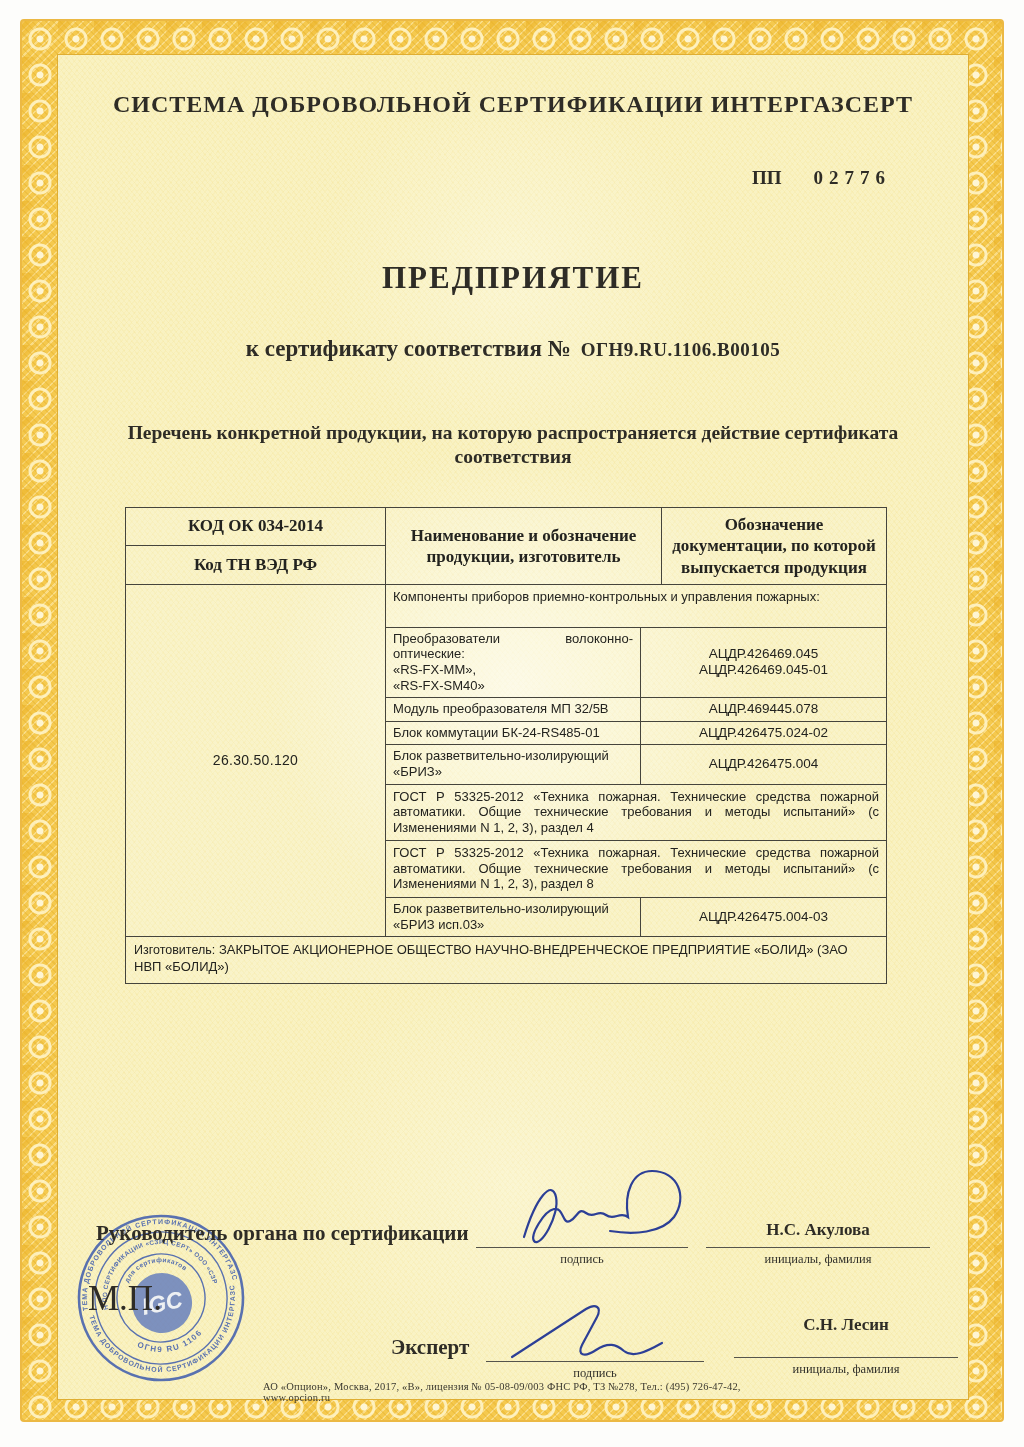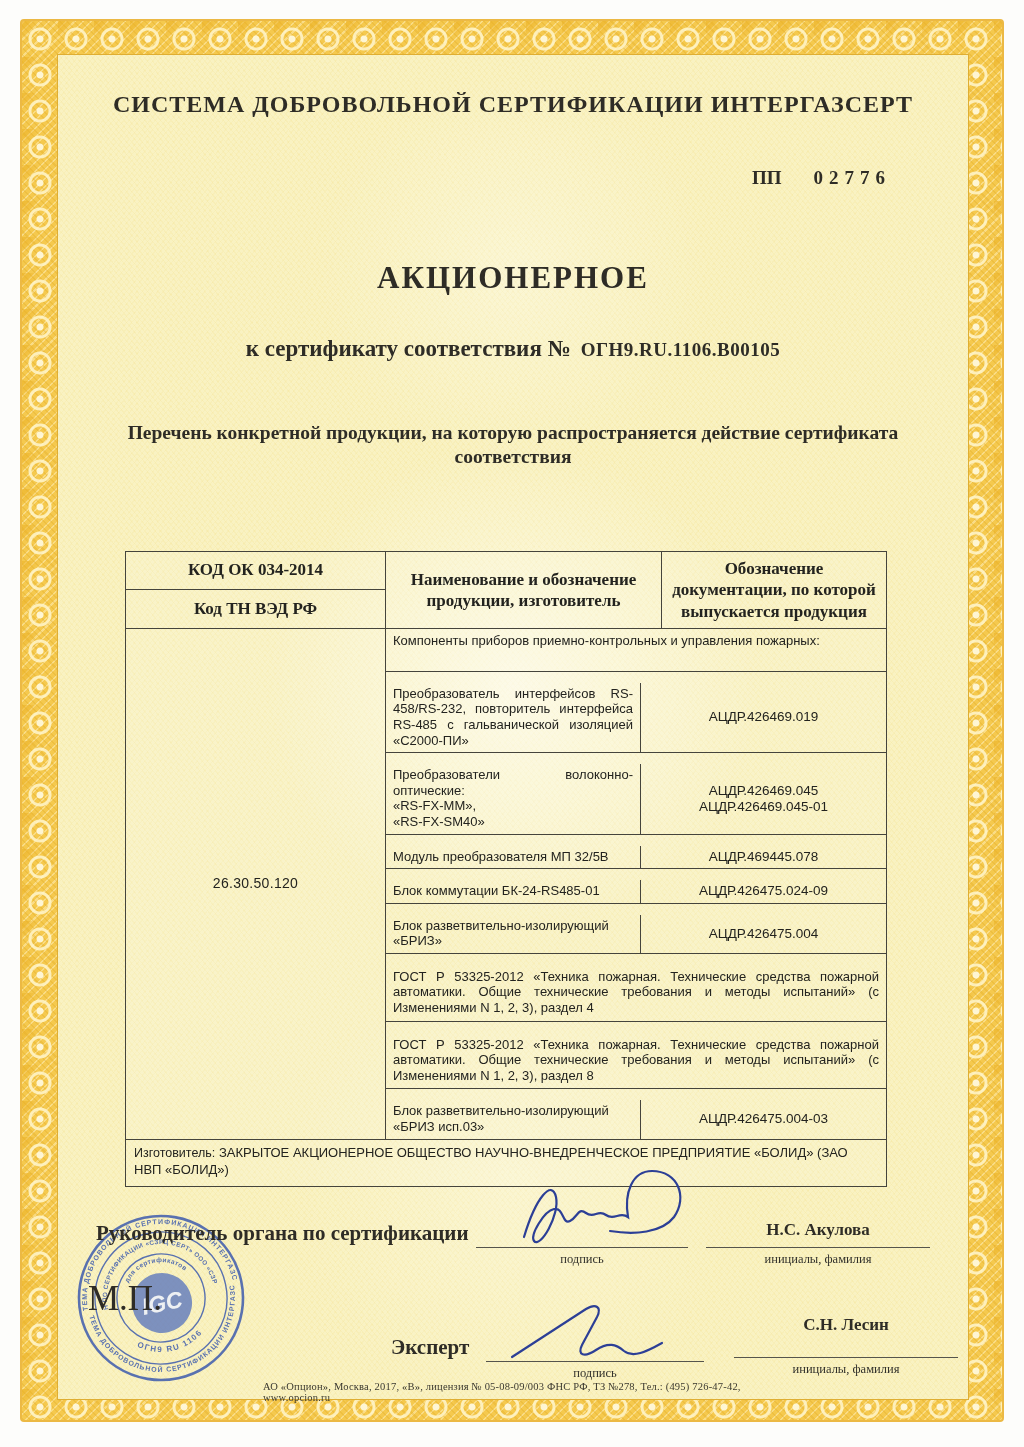--- a/index.html
+++ b/index.html
@@ -52,37 +52,36 @@
   .cert-line .cert-num{font-size:19px;letter-spacing:.5px;margin-left:10px;}
   .subtitle{
     position:absolute;top:366px;left:30px;width:850px;text-align:center;
     font-size:19.5px;font-weight:bold;line-height:1.22;color:#2e2c26;
   }
   
   .tbl{
     position:absolute;left:67px;top:452px;width:760px;
     border:1.5px solid #45443c;font-size:13px;line-height:1.2;
     background:rgba(255,255,252,.12);
-    margin-top:44px;
   }
   .thead{display:flex;border-bottom:1px solid #45443c;font-family:"Liberation Serif",serif;}
   .thead .c1{width:259px;border-right:1px solid #45443c;display:flex;flex-direction:column;}
   .thead .c1 > div{flex:1;display:flex;align-items:center;justify-content:center;
       font-size:17px;font-weight:bold;}
   .thead .c1 > div:first-child{border-bottom:1px solid #45443c;}
   .thead .c2{width:255px;border-right:1px solid #45443c;}
   .thead .c3{flex:1;}
   .hcell{display:flex;align-items:center;justify-content:center;text-align:center;
       font-size:17px;font-weight:bold;padding:6px 10px;line-height:1.25;}
   .tbody{display:flex;}
   .left-cell{
     width:259px;border-right:1px solid #45443c;display:flex;align-items:center;justify-content:center;
     font-family:"Liberation Sans",sans-serif;font-size:14px;letter-spacing:.3px;
   }
-  .rows{flex:1;display:flex;flex-direction:column;font-family:"Liberation Sans",sans-serif;gap:11px;}
+  .rows{flex:1;display:flex;flex-direction:column;font-family:"Liberation Sans",sans-serif;}
   .row{border-bottom:1px solid #45443c;}
   .row:last-child{border-bottom:none;}
   .row.span{padding:4px 7px 5px;text-align:justify;white-space:pre-line;min-height:32px;}
   .row.first{min-height:33px;}
   .row.split{display:flex;}
   .row .name{width:255px;box-sizing:border-box;border-right:1px solid #45443c;
       padding:3px 7px 4px;text-align:justify;white-space:pre-line;}
   .row .doc{flex:1;display:flex;align-items:center;justify-content:center;text-align:center;
       white-space:pre-line;padding:2px 4px;font-size:13.5px;}
   .tfoot{
@@ -110,21 +109,21 @@
 <div class="frame"></div>
 
 <div class="panel">
 
   <div class="sys-title">СИСТЕМА ДОБРОВОЛЬНОЙ СЕРТИФИКАЦИИ ИНТЕРГАЗСЕРТ</div>
 
   <div class="form-no">
     <span>ПП</span><span class="num">02776</span>
   </div>
 
-  <div class="doc-title">АКЦИОНЕРНОЕ</div>
+  <div class="doc-title">ПРЕДПРИЯТИЕ</div>
 
   <div class="cert-line">
     <span>к сертификату соответствия №</span><span class="cert-num">ОГН9.RU.1106.B00105</span>
   </div>
 
   <div class="subtitle">Перечень конкретной продукции, на которую распространяется действие сертификата соответствия</div>
 
   <div class="tbl">
     <div class="thead">
       <div class="c1">
@@ -133,37 +132,33 @@
       </div>
       <div class="c2 hcell">Наименование и обозначение продукции, изготовитель</div>
       <div class="c3 hcell">Обозначение документации, по которой выпускается продукция</div>
     </div>
 
     <div class="tbody">
       <div class="left-cell">26.30.50.120</div>
       <div class="rows">
         <div class="row span first">Компоненты приборов приемно-контрольных и управления пожарных:</div>
         <div class="row split">
-          <div class="name">Преобразователь интерфейсов RS-458/RS-232, повторитель интерфейса RS-485 с гальванической изоляцией «С2000-ПИ»</div>
-          <div class="doc">АЦДР.426469.019</div>
-        </div>
-        <div class="row split">
           <div class="name">Преобразователи волоконно-оптические:
 «RS-FX-MM»,
 «RS-FX-SM40»</div>
           <div class="doc">АЦДР.426469.045
 АЦДР.426469.045-01</div>
         </div>
         <div class="row split">
           <div class="name">Модуль преобразователя МП 32/5В</div>
           <div class="doc">АЦДР.469445.078</div>
         </div>
         <div class="row split">
           <div class="name">Блок коммутации БК-24-RS485-01</div>
-          <div class="doc">АЦДР.426475.024-09</div>
+          <div class="doc">АЦДР.426475.024-02</div>
         </div>
         <div class="row split">
           <div class="name">Блок разветвительно-изолирующий
 «БРИЗ»</div>
           <div class="doc">АЦДР.426475.004</div>
         </div>
         <div class="row span">ГОСТ Р 53325-2012 «Техника пожарная. Технические средства пожарной автоматики. Общие технические требования и методы испытаний» (с Изменениями N 1, 2, 3), раздел 4</div>
         <div class="row span">ГОСТ Р 53325-2012 «Техника пожарная. Технические средства пожарной автоматики. Общие технические требования и методы испытаний» (с Изменениями N 1, 2, 3), раздел 8</div>
         <div class="row split">
           <div class="name">Блок разветвительно-изолирующий

